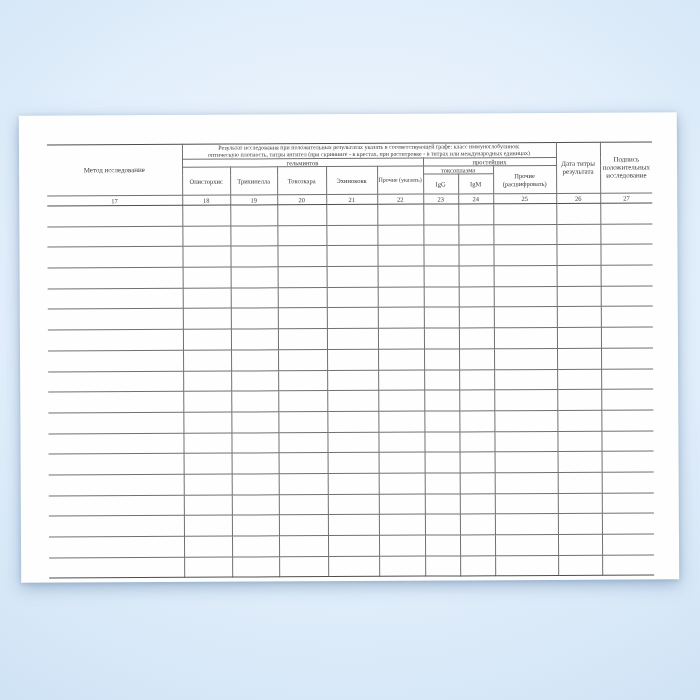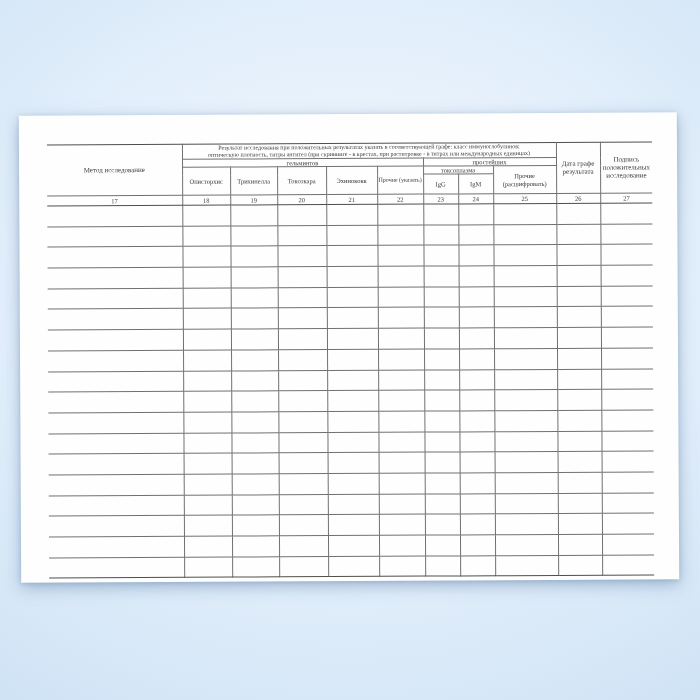--- a/index.html
+++ b/index.html
@@ -61,21 +61,21 @@
         <col style="width:44px">
           <col style="width:52px">
       </colgroup>
       <thead>
         <tr class="r1">
           <th rowspan="4" class="bl0 bigname">Метод исследование</th>
           <th colspan="8" class="note">
             <div>Результат исследования при положительных результатах указать в соответствующей графе: класс иммуноглобулинов;</div>
             <div>оптическую плотность, титры антител (при скрининге - в крестах, при раститровке - в титрах или международных единицах)</div>
           </th>
-          <th rowspan="4" class="bigname">Дата графе результата</th>
+          <th rowspan="4" class="bigname">Дата титры результата</th>
           <th rowspan="4" class="br0 bigname">Подпись положительных исследование</th>
         </tr>
         <tr class="r2">
           <th colspan="5" class="grp">гельминтов</th>
           <th colspan="3" class="grp">простейших</th>
         </tr>
         <tr class="r3">
           <th rowspan="2" class="colname">Описторхис</th>
           <th rowspan="2" class="colname">Трихинелла</th>
           <th rowspan="2" class="colname">Токсокара</th>

